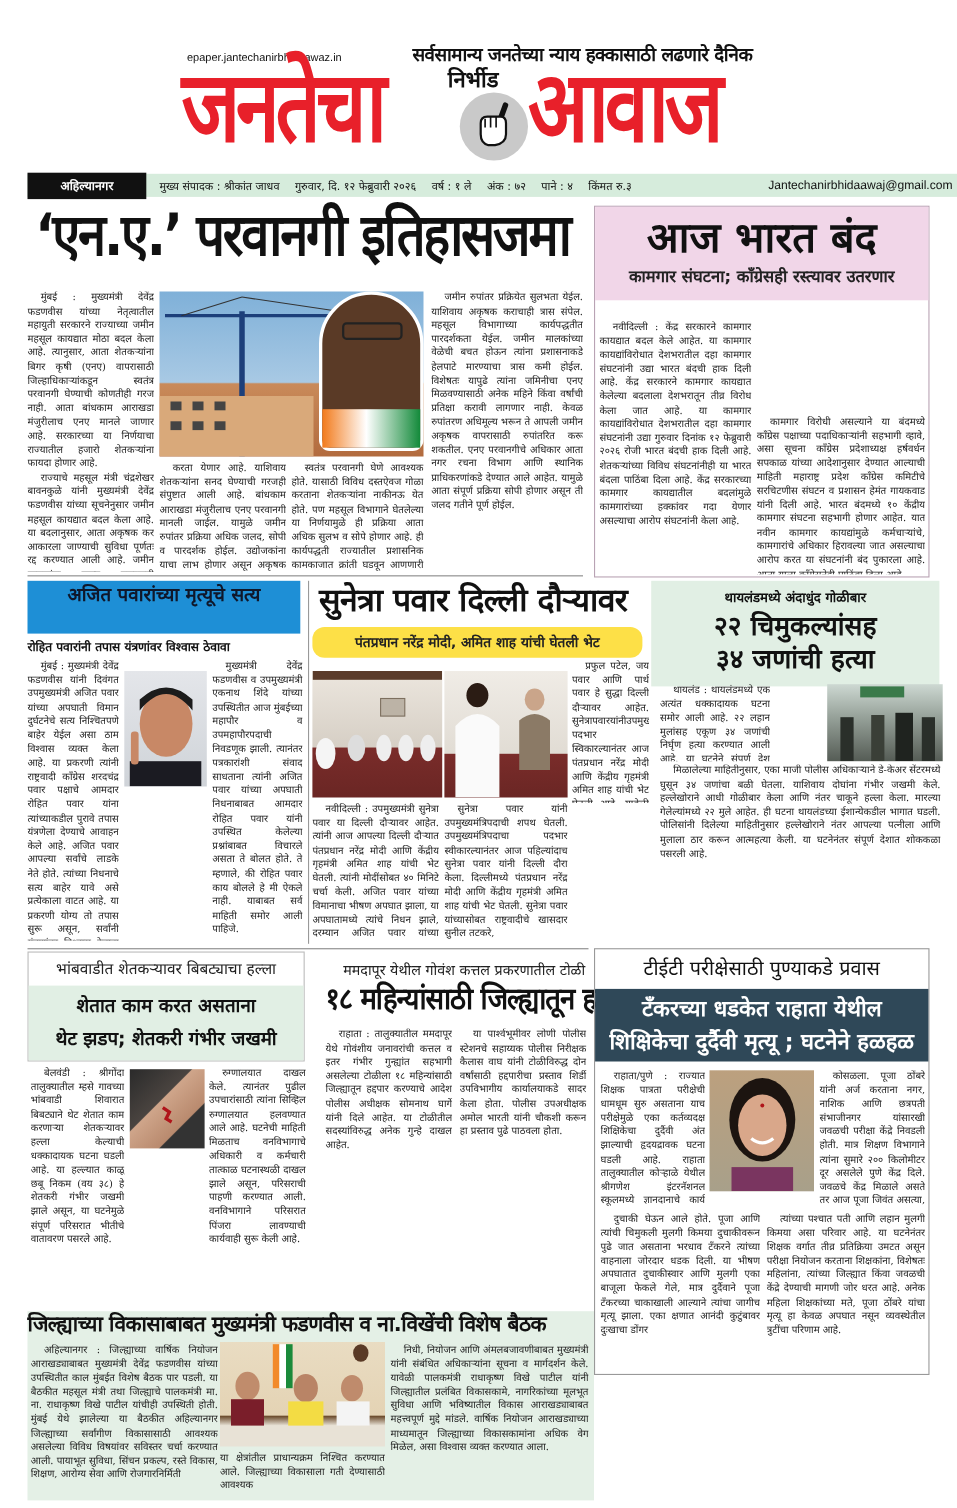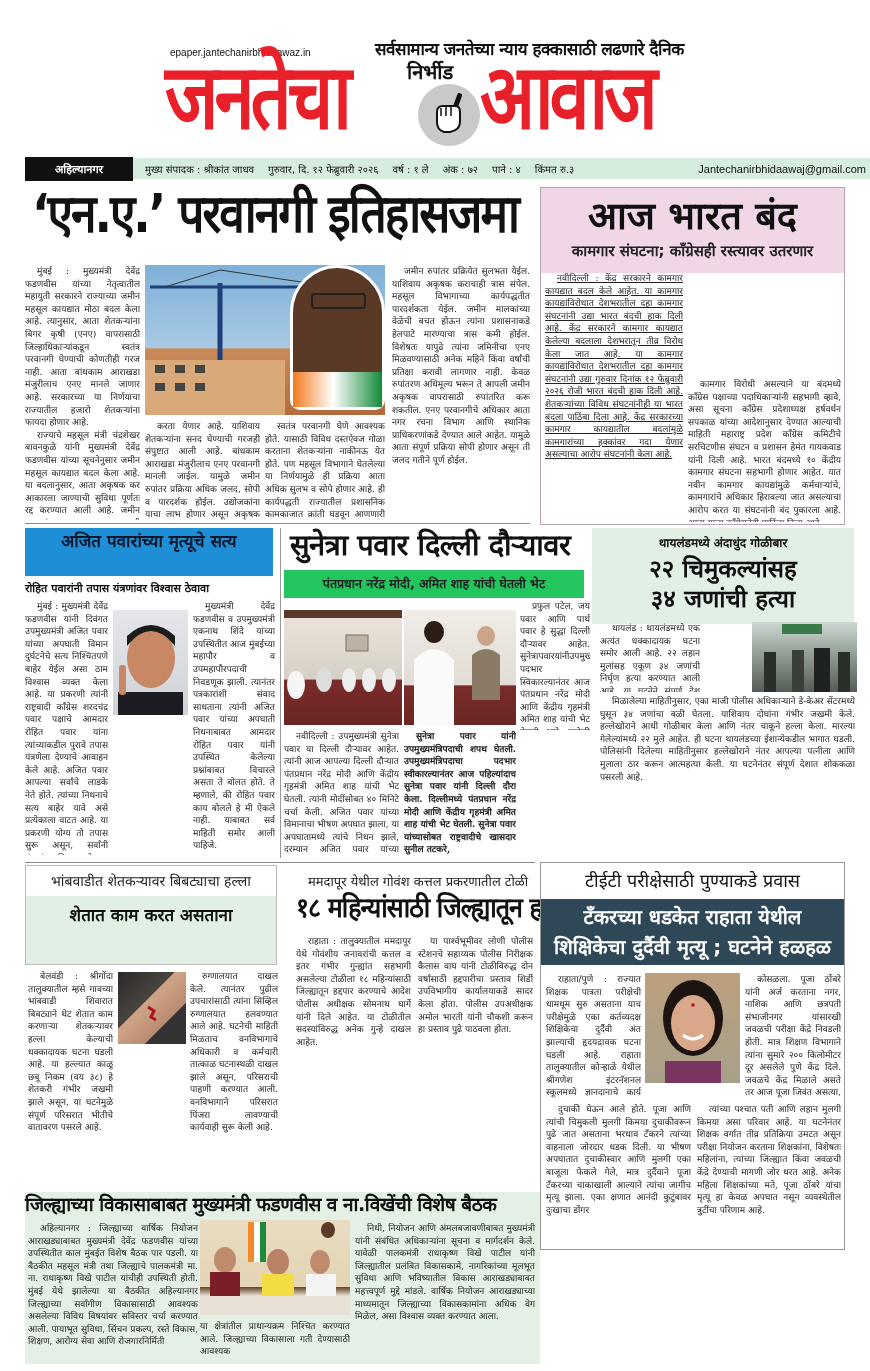--- a/index.html
+++ b/index.html
@@ -37,32 +37,32 @@
   .band-box { left: 540px; top: 187px; width: 305px; height: 338px; border: 1px solid #b9a3b4; }
   .band-head { background: #f1d6e8; height: 85px; text-align: center; }
   .band-title { font: bold 38px/48px "DejaVu Sans", sans-serif; color: #111; padding-top: 4px; }
   .band-sub { font: bold 15px/22px "DejaVu Sans", sans-serif; color: #222; }
 
   
   .ajit-box { left: 25px; top: 528px; width: 248px; height: 48px; background: #1e8fd6; color: #0f172a; text-align: center; font: bold 17px/22px "DejaVu Sans", sans-serif; padding-top: 2px; }
   .ajit-sub { left: 25px; top: 580px; width: 255px; font: bold 11px "DejaVu Sans", sans-serif; color: #111; }
 
   .sunetra-title { left: 290px; top: 531px; font: bold 29px/1 "DejaVu Sans", sans-serif; color: #111; letter-spacing: -0.5px; }
-  .sunetra-sub { left: 284px; top: 570px; width: 300px; height: 28px; background: #22c55e; text-align: center; font: bold 12.5px/28px "DejaVu Sans", sans-serif; color: #222; }
+  .sunetra-sub { left: 284px; top: 570px; width: 300px; height: 28px; background: #fde047; text-align: center; font: bold 12.5px/28px "DejaVu Sans", sans-serif; color: #222; border-radius: 11px; }
 
   .thai-box { left: 592px; top: 528px; width: 262px; height: 96px; background: #e1efe4; text-align: center; }
   .thai-kicker { font: bold 12px/22px "DejaVu Sans", sans-serif; color: #111; padding-top: 4px; }
   .thai-title { font: bold 24px/30px "DejaVu Sans", sans-serif; color: #111; }
 
   
   .shet-box { left: 25px; top: 865px; width: 252px; height: 100px; border: 1px solid #bbb; }
   .shet-kicker { height: 30px; text-align: center; font: 14px/30px "DejaVu Serif", serif; color: #222; }
   .shet-head { background: #e1efe4; height: 68px; text-align: center; font: bold 17px/30px "DejaVu Sans", sans-serif; color: #111; padding-top: 4px; }
 
-  .mamda-kicker { left: 288px; top: 872px; width: 240px; text-align: right; font: 13px "DejaVu Serif", serif; color: #222; }
+  .mamda-kicker { left: 312px; top: 872px; width: 240px; text-align: left; font: 13px "DejaVu Serif", serif; color: #222; }
   .mamda-title { left: 296px; top: 894px; font: bold 25px/1 "DejaVu Sans", sans-serif; color: #111; letter-spacing: -1px; transform: scaleY(1.1); transform-origin: top left; }
 
   .tet-box { left: 540px; top: 862px; width: 305px; height: 388px; border: 1px solid #999; }
   .tet-kicker { height: 36px; text-align: center; font: 18px/36px "DejaVu Sans", sans-serif; color: #111; }
   .tet-head { background: #2f4858; color: #fff; text-align: center; height: 66px; font: bold 20px/30px "DejaVu Sans", sans-serif; padding-top: 3px; }
 
   
   .meet-box { left: 25px; top: 1192px; width: 515px; height: 172px; background: #e4f0e6; }
   .meet-title { left: 25px; top: 1195px; font: bold 19px/1 "DejaVu Sans", sans-serif; color: #111; letter-spacing: -0.5px; }
 
@@ -134,21 +134,21 @@
 </div>
 <div class="abs body-text" style="left:392px; top:265px; width:138px; height:255px; overflow:hidden;">
   <p>जमीन रुपांतर प्रक्रियेत सुलभता येईल. याशिवाय अकृषक कराचाही त्रास संपेल. महसूल विभागाच्या कार्यपद्धतीत पारदर्शकता येईल. जमीन मालकांच्या वेळेची बचत होऊन त्यांना प्रशासनाकडे हेलपाटे मारण्याचा त्रास कमी होईल. विशेषतः यापुढे त्यांना जमिनीचा एनए मिळवण्यासाठी अनेक महिने किंवा वर्षांची प्रतिक्षा करावी लागणार नाही. केवळ रुपांतरण अधिमूल्य भरून ते आपली जमीन अकृषक वापरासाठी रुपांतरित करू शकतील. एनए परवानगीचे अधिकार आता नगर रचना विभाग आणि स्थानिक प्राधिकरणांकडे देण्यात आले आहेत. यामुळे आता संपूर्ण प्रक्रिया सोपी होणार असून ती जलद गतीने पूर्ण होईल.</p>
 </div>
 
 <div class="abs band-box">
   <div class="band-head">
     <div class="band-title">आज भारत बंद</div>
     <div class="band-sub">कामगार संघटना; काँग्रेसही रस्त्यावर उतरणार</div>
   </div>
-  <div class="abs body-text" style="left:4px; top:84px; width:138px; height:244px; overflow:hidden;text-decoration:underline;">
+  <div class="abs body-text" style="left:4px; top:104px; width:138px; height:244px; overflow:hidden;">
     <p>नवीदिल्ली : केंद्र सरकारने कामगार कायद्यात बदल केले आहेत. या कामगार कायद्यांविरोधात देशभरातील दहा कामगार संघटनांनी उद्या भारत बंदची हाक दिली आहे. केंद्र सरकारने कामगार कायद्यात केलेल्या बदलाला देशभरातून तीव्र विरोध केला जात आहे. या कामगार कायद्यांविरोधात देशभरातील दहा कामगार संघटनांनी उद्या गुरुवार दिनांक १२ फेब्रुवारी २०२६ रोजी भारत बंदची हाक दिली आहे. शेतकऱ्यांच्या विविध संघटनांनीही या भारत बंदला पाठिंबा दिला आहे. केंद्र सरकारच्या कामगार कायद्यातील बदलांमुळे कामगारांच्या हक्कांवर गदा येणार असल्याचा आरोप संघटनांनी केला आहे.</p>
   </div>
   <div class="abs body-text" style="left:147px; top:190px; width:153px; height:144px; overflow:hidden;">
     <p>कामगार विरोधी असल्याने या बंदमध्ये काँग्रेस पक्षाच्या पदाधिकाऱ्यांनी सहभागी व्हावे, असा सूचना काँग्रेस प्रदेशाध्यक्ष हर्षवर्धन सपकाळ यांच्या आदेशानुसार देण्यात आल्याची माहिती महाराष्ट्र प्रदेश काँग्रेस कमिटीचे सरचिटणीस संघटन व प्रशासन हेमंत गायकवाड यांनी दिली आहे. भारत बंदमध्ये १० केंद्रीय कामगार संघटना सहभागी होणार आहेत. यात नवीन कामगार कायद्यांमुळे कर्मचाऱ्यांचे, कामगारांचे अधिकार हिरावल्या जात असल्याचा आरोप करत या संघटनांनी बंद पुकारला आहे. आता याला काँग्रेसनेही पाठिंबा दिला आहे.</p>
   </div>
 </div>
 
 <div class="abs divider-h" style="left:25px; top:523px; width:505px;"></div>
 
 <div class="abs ajit-box">
@@ -192,21 +192,21 @@
     <ellipse cx="82" cy="26" rx="9" ry="10" fill="#caa58a"></ellipse>
     <path d="M68 45 q14 -12 28 0 v45 h-28 z" fill="#8b7a66"></path>
   </svg>
 </div>
 <div class="abs body-text" style="left:520px; top:600px; width:70px; height:130px; overflow:hidden;">
   <p>प्रफुल पटेल, जय पवार आणि पार्थ पवार हे सुद्धा दिल्ली दौऱ्यावर आहेत. सुनेत्रापवारयांनीउपमुख्यमंत्रिपदाचा पदभार स्विकारल्यानंतर आज पंतप्रधान नरेंद्र मोदी आणि केंद्रीय गृहमंत्री अमित शाह यांची भेट घेतली आहे. यावेळी त्यांनी पंतप्रधान नरेंद्र मोदी यांच्यासोबत ४० मिनिटं चर्चा केली, तर अमित शाह यांच्यासोबत अर्धातास चर्चा केली. सुनेत्रा पवार यांनी संसदेतील पंतप्रधान कार्यालयात मोदींची भेट घेतली. एनडीएच्या घटक पक्ष म्हणून आम्ही काम करत आहोत असे त्यांनी सांगितले.</p>
 </div>
 <div class="abs body-text" style="left:284px; top:730px; width:115px; height:125px; overflow:hidden;">
   <p>नवीदिल्ली : उपमुख्यमंत्री सुनेत्रा पवार या दिल्ली दौऱ्यावर आहेत. त्यांनी आज आपल्या दिल्ली दौऱ्यात पंतप्रधान नरेंद्र मोदी आणि केंद्रीय गृहमंत्री अमित शाह यांची भेट घेतली. त्यांनी मोदींसोबत ४० मिनिटे चर्चा केली. अजित पवार यांच्या विमानाचा भीषण अपघात झाला, या अपघातामध्ये त्यांचे निधन झाले, दरम्यान अजित पवार यांच्या निधनानंतर</p>
 </div>
-<div class="abs body-text" style="left:404px; top:730px; width:112px; height:125px; overflow:hidden;font-weight:bold;">
+<div class="abs body-text" style="left:404px; top:730px; width:112px; height:125px; overflow:hidden;">
   <p>सुनेत्रा पवार यांनी उपमुख्यमंत्रिपदाची शपथ घेतली. उपमुख्यमंत्रिपदाचा पदभार स्वीकारल्यानंतर आज पहिल्यांदाच सुनेत्रा पवार यांनी दिल्ली दौरा केला. दिल्लीमध्ये पंतप्रधान नरेंद्र मोदी आणि केंद्रीय गृहमंत्री अमित शाह यांची भेट घेतली. सुनेत्रा पवार यांच्यासोबत राष्ट्रवादीचे खासदार सुनील तटकरे,</p>
 </div>
 
 <div class="abs thai-box">
   <div class="thai-kicker">थायलंडमध्ये अंदाधुंद गोळीबार</div>
   <div class="thai-title">२२ चिमुकल्यांसह</div>
   <div class="thai-title">३४ जणांची हत्या</div>
 </div>
 <div class="abs body-text" style="left:600px; top:622px; width:100px; height:70px; overflow:hidden;">
   <p>थायलंड : थायलंडमध्ये एक अत्यंत धक्कादायक घटना समोर आली आहे. २२ लहान मुलांसह एकूण ३४ जणांची निर्घृण हत्या करण्यात आली आहे. या घटनेने संपूर्ण देश हादरला आहे.</p>
@@ -223,20 +223,21 @@
 <div class="abs body-text" style="left:600px; top:695px; width:255px; height:160px; overflow:hidden;">
   <p>मिळालेल्या माहितीनुसार, एका माजी पोलीस अधिकाऱ्याने डे-केअर सेंटरमध्ये घुसून ३४ जणांचा बळी घेतला. याशिवाय दोघांना गंभीर जखमी केले. हल्लेखोराने आधी गोळीबार केला आणि नंतर चाकूने हल्ला केला. मारल्या गेलेल्यांमध्ये २२ मुले आहेत. ही घटना थायलंडच्या ईशान्येकडील भागात घडली. पोलिसांनी दिलेल्या माहितीनुसार हल्लेखोराने नंतर आपल्या पत्नीला आणि मुलाला ठार करून आत्महत्या केली. या घटनेनंतर संपूर्ण देशात शोककळा पसरली आहे.</p>
 </div>
 
 <div class="abs divider-h" style="left:25px; top:862px; width:510px;"></div>
 
 <div class="abs shet-box">
   <div class="shet-kicker">भांबवाडीत शेतकऱ्यावर बिबट्याचा हल्ला</div>
   <div class="shet-head">
     <div>शेतात काम करत असताना</div>
+    <div>थेट झडप; शेतकरी गंभीर जखमी</div>
   </div>
 </div>
 <div class="abs body-text" style="left:28px; top:970px; width:85px; height:215px; overflow:hidden;">
   <p>बेलवंडी : श्रीगोंदा तालुक्यातील म्हसे गावच्या भांबवाडी शिवारात बिबट्याने थेट शेतात काम करणाऱ्या शेतकऱ्यावर हल्ला केल्याची धक्कादायक घटना घडली आहे. या हल्ल्यात काळू छबू निकम (वय ३८) हे शेतकरी गंभीर जखमी झाले असून, या घटनेमुळे संपूर्ण परिसरात भीतीचे वातावरण पसरले आहे.</p>
 </div>
 <div class="abs photo" style="left:118px; top:972px; width:68px; height:72px; background:linear-gradient(135deg,#2a2a2a 0%,#4a4440 40%,#cfa58a 41%,#b98a6e 70%,#333 71%);">
   <svg width="68" height="72">
       <path d="M30 35 l6 4 l-3 6 l5 3" stroke="#b0141a" stroke-width="3" fill="none"></path>
     </svg>
 </div>

